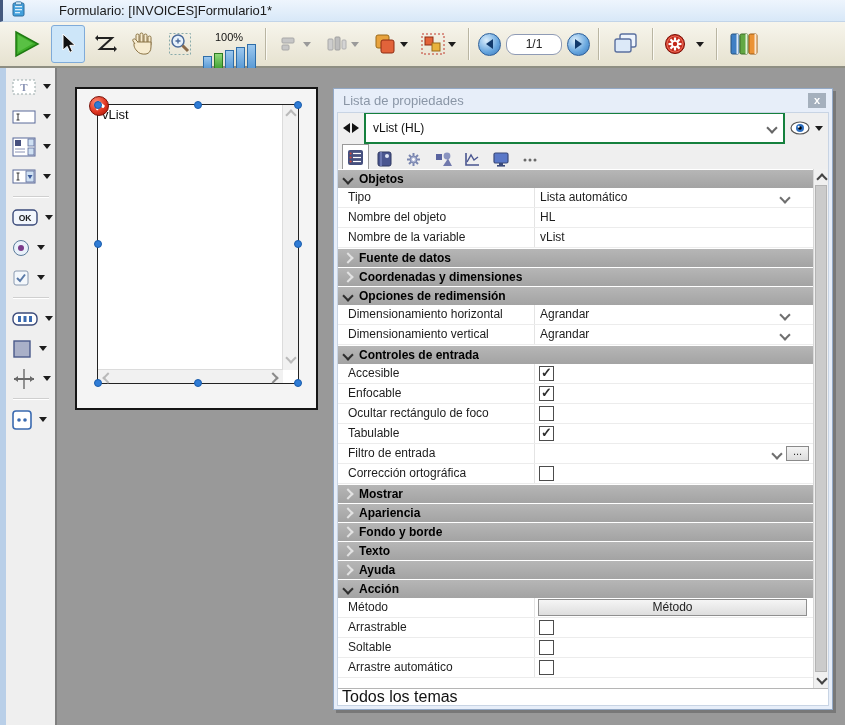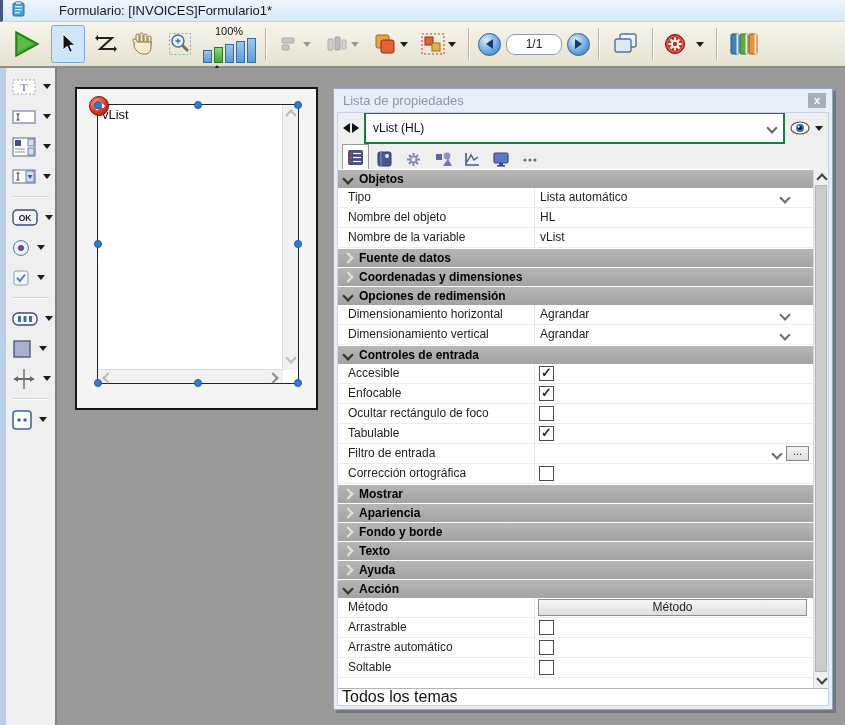--- a/index.html
+++ b/index.html
@@ -14,21 +14,21 @@
 
   
   .toolbar{position:absolute;left:0;top:22px;width:845px;height:46px;box-sizing:border-box;
     background:linear-gradient(#f7f5ec,#e6e2d0);border-bottom:2px solid #8e8e82;
     display:flex;align-items:center;gap:5px;padding:0 6px;}
   .tbtn{height:36px;display:flex;align-items:center;justify-content:center;border-radius:3px;position:relative;}
   .tbtn.sel{background:#cde6f9;border:1px solid #7fabd9;}
   .vsep{width:1px;height:32px;background:#b9b5a2;border-right:1px solid #fbfaf4;margin:0 3px;}
   .caret{width:0;height:0;border-left:4px solid transparent;border-right:4px solid transparent;border-top:5px solid #1c1c1c;margin-left:3px;}
   .caret.dis{border-top-color:#9a9a9a;}
-  .zoomwrap{display:flex;flex-direction:column;align-items:center;justify-content:center;height:24px;position:relative;}
+  .zoomwrap{display:flex;flex-direction:column;align-items:center;justify-content:space-between;height:24px;position:relative;}
   .zlabel{font-size:11px;color:#111;line-height:11px;}
   .zbars{display:flex;align-items:flex-end;gap:2px;margin-top:1px;position:relative;}
   .zbar{width:7px;background:linear-gradient(#9cc8ef,#5b9bd5);border:1px solid #2e6da8;}
   .zbar.green{background:linear-gradient(#8fd87a,#45a436);border-color:#2c7a22;position:relative;}
   .zmark{position:absolute;bottom:-6px;left:11px;width:0;height:0;border-left:3px solid transparent;border-right:3px solid transparent;border-bottom:4px solid #222;}
   .navbox{width:54px;height:19px;background:#fff;border:1px solid #8f9bb5;border-radius:9px;display:flex;align-items:center;justify-content:center;font-size:12px;color:#222;}
   .navcircle{width:21px;height:21px;border-radius:50%;background:radial-gradient(circle at 35% 30%,#dbeefc,#64a4dd 60%,#3b76b8);border:1px solid #2d5f9a;display:flex;align-items:center;justify-content:center;}
   .ntri{width:0;height:0;}
   .ntri.left{border-top:5px solid transparent;border-bottom:5px solid transparent;border-right:7px solid #123a6b;}
   .ntri.right{border-top:5px solid transparent;border-bottom:5px solid transparent;border-left:7px solid #123a6b;}
@@ -554,25 +554,25 @@
                 <span class="g-label">Método</span>
                 <div class="g-value">
                   <div class="mbtn">Método</div>
                 </div>
               </div>
               <div class="g-row">
                 <span class="g-label">Arrastrable</span>
                 <div class="g-value"><span class="cb"></span></div>
               </div>
               <div class="g-row">
+                <span class="g-label">Soltable</span>
+                <div class="g-value"><span class="cb"></span></div>
+              </div>
+              <div class="g-row">
                 <span class="g-label">Arrastre automático</span>
-                <div class="g-value"><span class="cb"></span></div>
-              </div>
-              <div class="g-row">
-                <span class="g-label">Soltable</span>
                 <div class="g-value"><span class="cb"></span></div>
               </div>
             </div>
           <div class="pscroll">
             <div class="sarrow" style="top:0">
                 <span class="chev chev-up" style="border-color:#444;margin-top:3px"></span>
               </div>
             <div class="sthumb"></div>
             <div class="sarrow" style="bottom:0">
                 <span class="chev chev-down" style="border-color:#444;margin-bottom:3px"></span>

